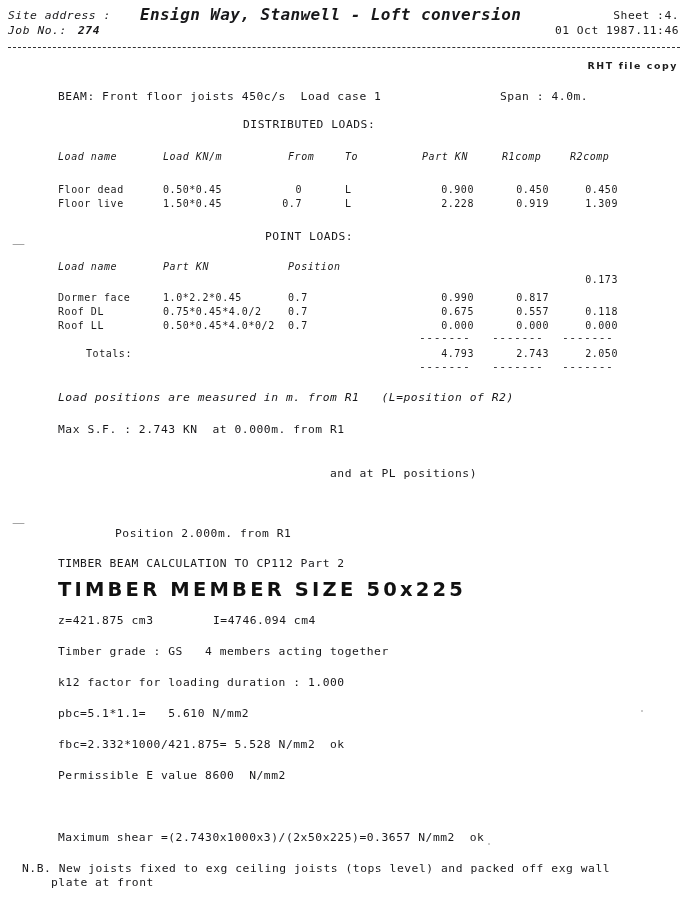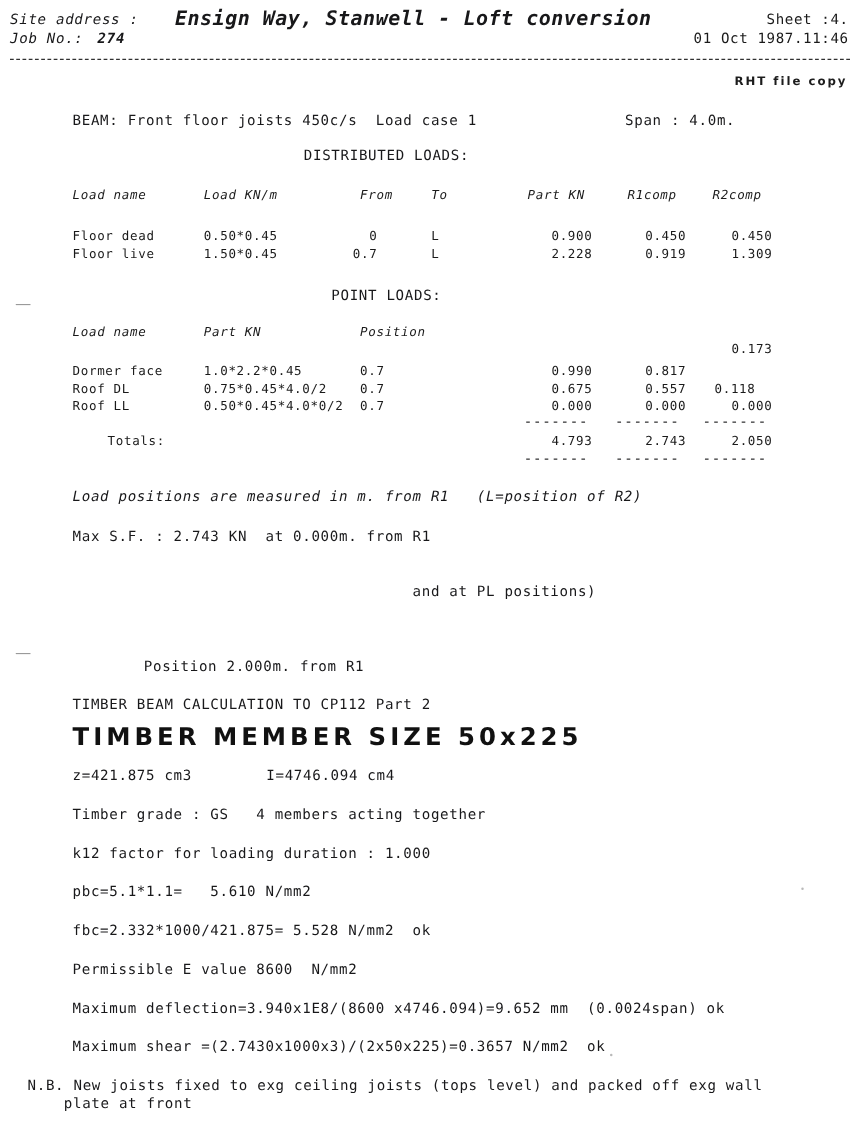--- a/index.html
+++ b/index.html
@@ -186,21 +186,21 @@
   <div class="cell" style="left:288px; top:291px;">0.7</div>
   <div class="cell num" style="left:414px; width:60px; top:291px;">0.990</div>
   <div class="cell num" style="left:489px; width:60px; top:291px;">0.817</div>
   <div class="cell num" style="left:558px; width:60px; top:273px;">0.173</div>
 
   <div class="cell" style="left:58px; top:305px;">Roof DL</div>
   <div class="cell" style="left:163px; top:305px;">0.75*0.45*4.0/2</div>
   <div class="cell" style="left:288px; top:305px;">0.7</div>
   <div class="cell num" style="left:414px; width:60px; top:305px;">0.675</div>
   <div class="cell num" style="left:489px; width:60px; top:305px;">0.557</div>
-  <div class="cell num" style="left:558px; width:60px; top:305px;text-align:center;">0.118</div>
+  <div class="cell num" style="left:558px; width:60px; top:305px;">0.118</div>
 
   <div class="cell" style="left:58px; top:319px;">Roof LL</div>
   <div class="cell" style="left:163px; top:319px;">0.50*0.45*4.0*0/2</div>
   <div class="cell" style="left:288px; top:319px;">0.7</div>
   <div class="cell num" style="left:414px; width:60px; top:319px;">0.000</div>
   <div class="cell num" style="left:489px; width:60px; top:319px;">0.000</div>
   <div class="cell num" style="left:558px; width:60px; top:319px;">0.000</div>
 
   <div class="sep" style="left:419px; top:331px;">-------</div>
   <div class="sep" style="left:492px; top:331px;">-------</div>
@@ -235,21 +235,20 @@
   <div class="mono" style="left:58px; top:645px;">Timber grade : GS   4 members acting together</div>
 
   <div class="mono" style="left:58px; top:676px;">k12 factor for loading duration : 1.000</div>
 
   <div class="mono" style="left:58px; top:707px;">pbc=5.1*1.1=   5.610 N/mm2</div>
 
   <div class="mono" style="left:58px; top:738px;">fbc=2.332*1000/421.875= 5.528 N/mm2  ok</div>
 
   <div class="mono" style="left:58px; top:769px;">Permissible E value 8600  N/mm2</div>
 
-  <div class="mono" style="left:58px; top:800px;">Maximum deflection=3.940x1E8/(8600 x4746.094)=9.652 mm  (0.0024span) ok</div>
 
   <div class="mono" style="left:58px; top:831px;">Maximum shear =(2.7430x1000x3)/(2x50x225)=0.3657 N/mm2  ok</div>
 
   <div class="mono" style="left:22px; top:862px;">N.B. New joists fixed to exg ceiling joists (tops level) and packed off exg wall</div>
   <div class="mono" style="left:51px; top:876px;">plate at front</div>
 
   <div class="pencil" style="left:12px; top:236px;">—</div>
   <div class="pencil" style="left:12px; top:515px;">—</div>
   <div class="speck" style="left:641px; top:710px; width:2px; height:2px;"></div>
   <div class="speck" style="left:488px; top:843px; width:2px; height:2px;"></div>

